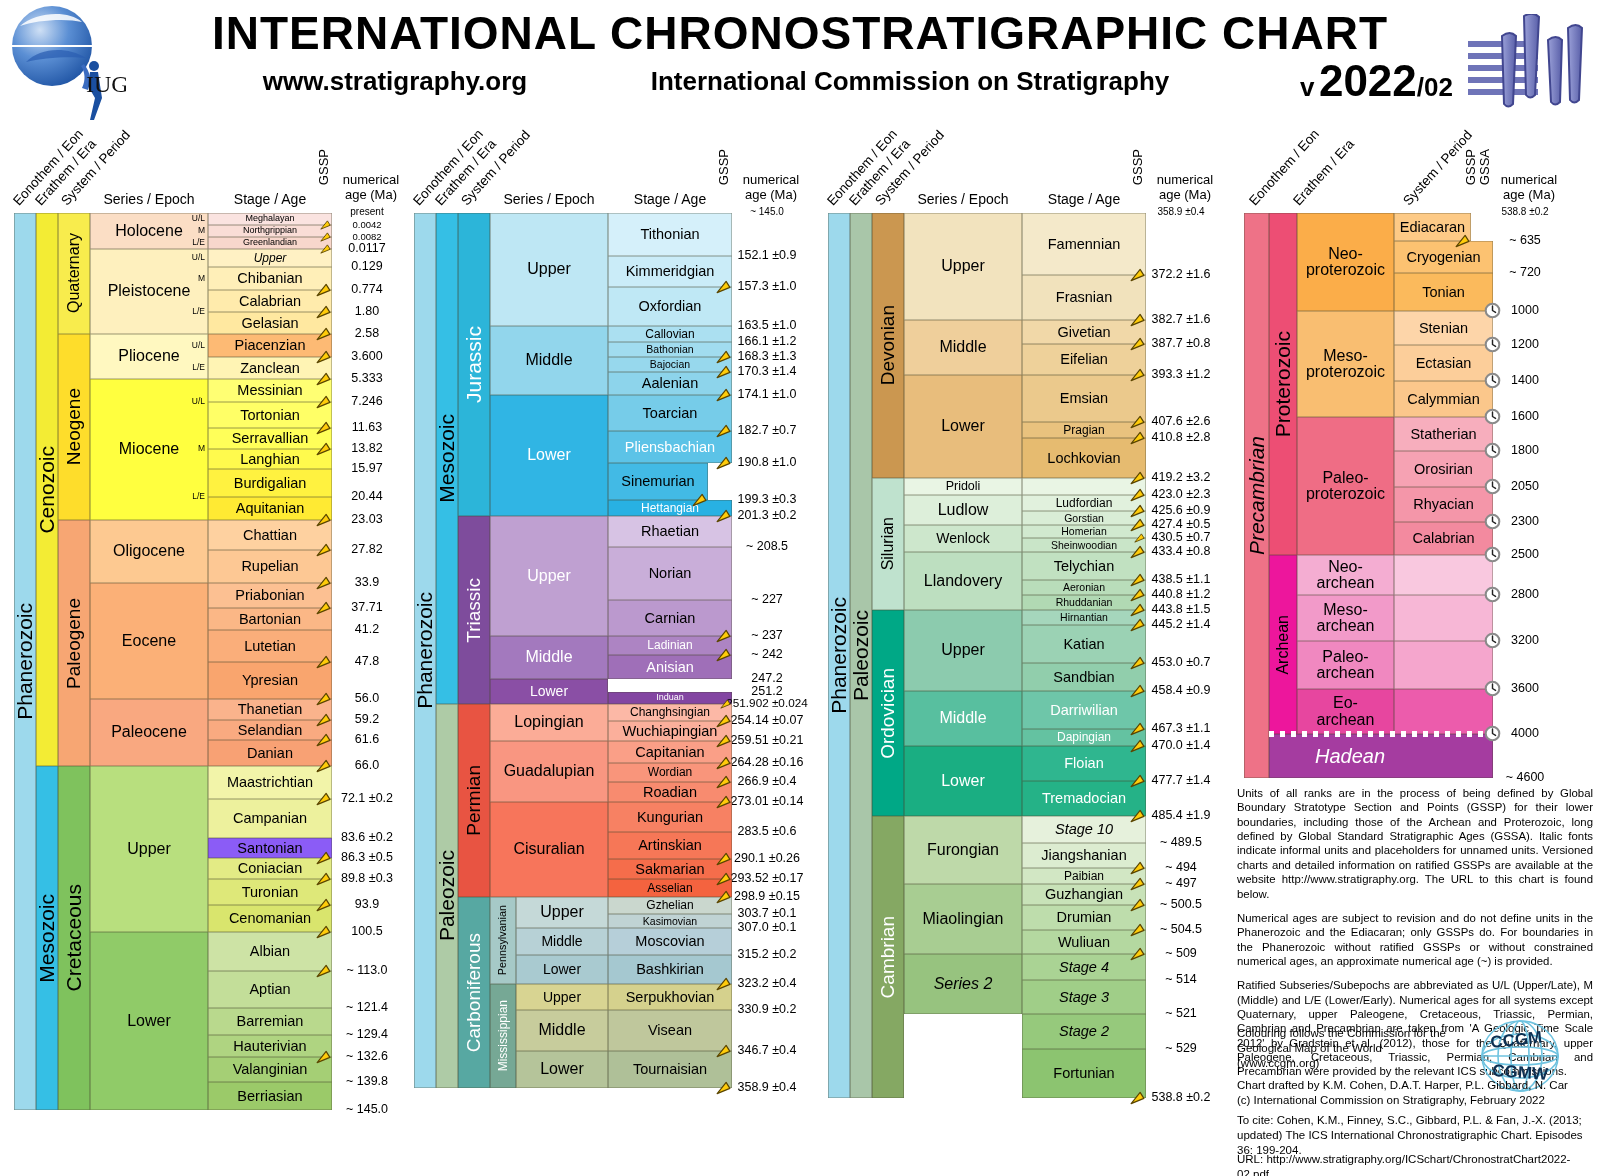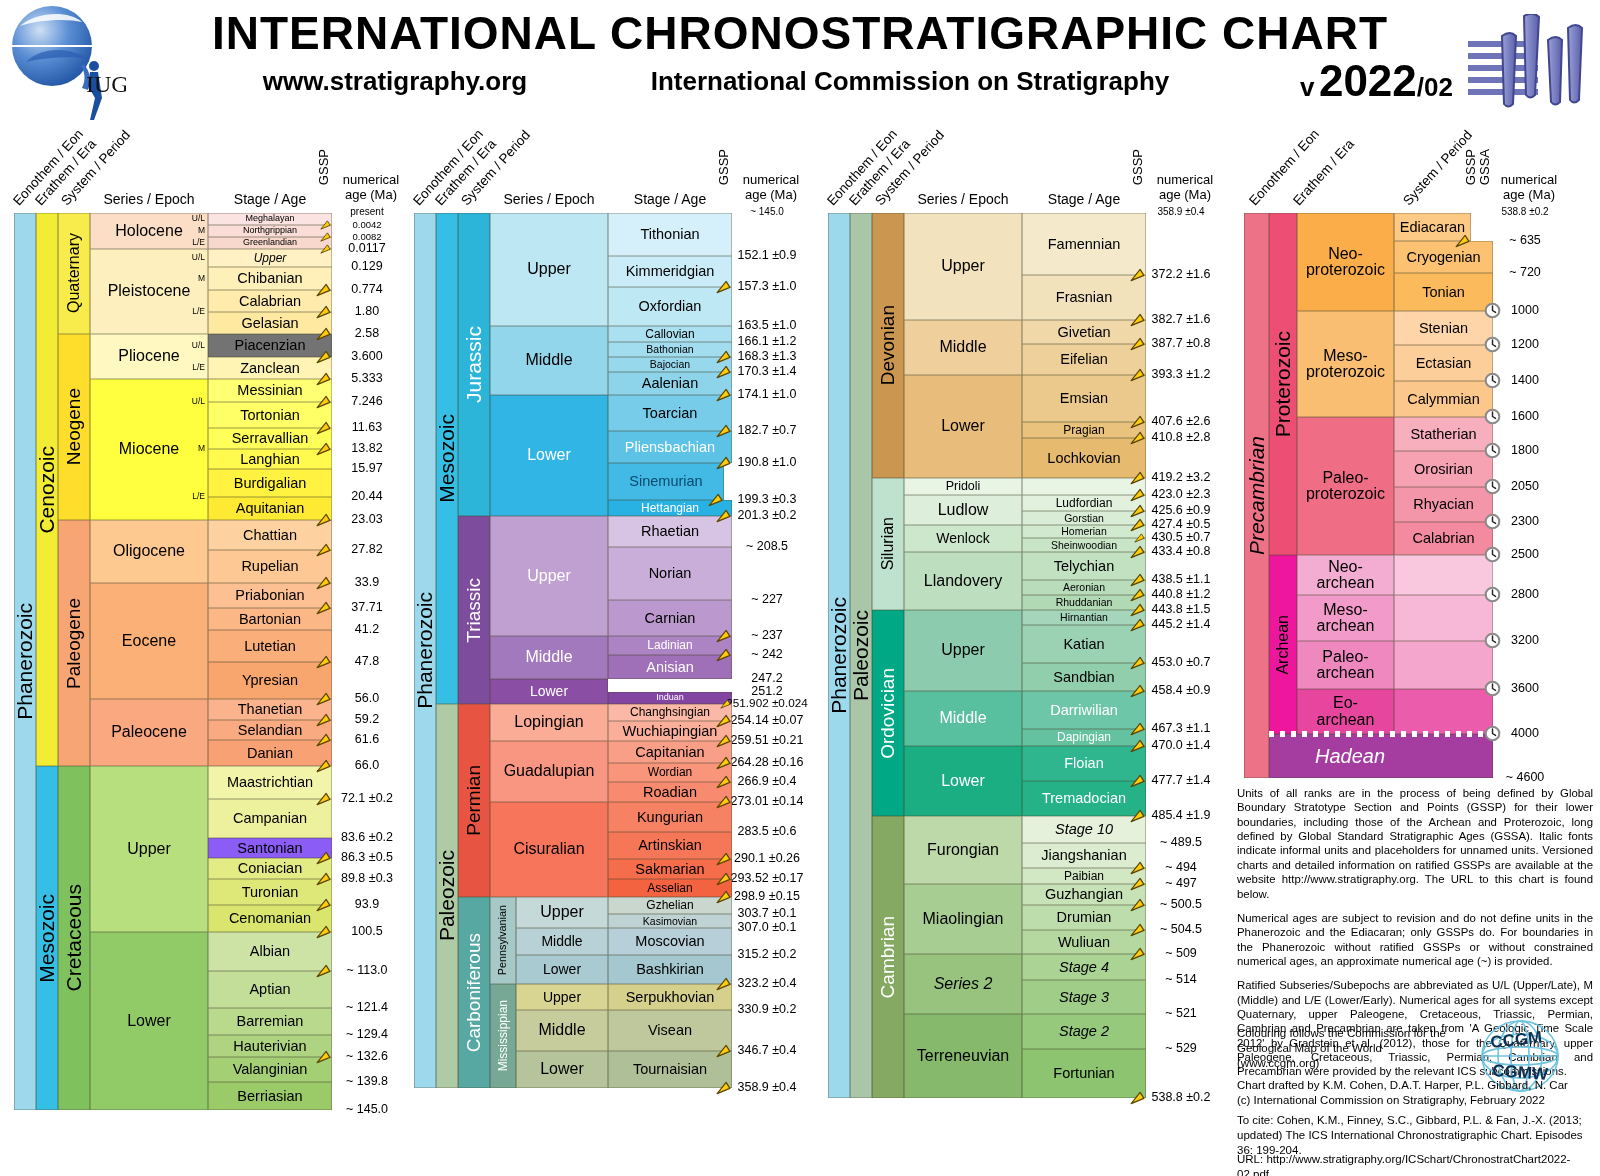--- a/index.html
+++ b/index.html
@@ -208,21 +208,21 @@
         <div class="age-label" style="left: 312px; width: 82px; top: 92px; font-size: 12.5px;">1.80</div>
         <div class="cell" style="left: 194px; top: 99px; width: 124px; height: 22px; background: rgb(255, 232, 160);">
           <span style="font-size: 14.5px;">Gelasian</span>
           <div class="pin">
             <svg viewBox="0 0 20 18">
               <path d="M1.5 16.5 L13.5 1.5 L18.5 9.5 Z" fill="#FFCC0A" stroke="#5a4500" stroke-width="1.6" stroke-linejoin="round"></path>
             </svg>
           </div>
         </div>
         <div class="age-label" style="left: 312px; width: 82px; top: 114px; font-size: 12.5px;">2.58</div>
-        <div class="cell" style="left: 194px; top: 121px; width: 124px; height: 23px; background: #737373;">
+        <div class="cell" style="left: 194px; top: 121px; width: 124px; height: 23px; background: #fdba74;">
           <span style="font-size: 14.5px;">Piacenzian</span>
           <div class="pin">
             <svg viewBox="0 0 20 18">
               <path d="M1.5 16.5 L13.5 1.5 L18.5 9.5 Z" fill="#FFCC0A" stroke="#5a4500" stroke-width="1.6" stroke-linejoin="round"></path>
             </svg>
           </div>
         </div>
         <div class="age-label" style="left: 312px; width: 82px; top: 137px; font-size: 12.5px;">3.600</div>
         <div class="cell" style="left: 194px; top: 144px; width: 124px; height: 22px; background: rgb(255, 244, 180);">
           <span style="font-size: 14.5px;">Zanclean</span>
@@ -580,21 +580,21 @@
         <div class="age-label" style="left: 312px; width: 82px; top: 211px; font-size: 12.5px;">182.7 ±0.7</div>
         <div class="cell" style="left: 194px; top: 218px; width: 124px; height: 32px; background: rgb(92, 195, 231); color: rgb(255, 255, 255);">
           <span style="font-size: 14.5px;">Pliensbachian</span>
           <div class="pin">
             <svg viewBox="0 0 20 18">
               <path d="M1.5 16.5 L13.5 1.5 L18.5 9.5 Z" fill="#FFCC0A" stroke="#5a4500" stroke-width="1.6" stroke-linejoin="round"></path>
             </svg>
           </div>
         </div>
         <div class="age-label" style="left: 312px; width: 82px; top: 243px; font-size: 12.5px;">190.8 ±1.0</div>
-        <div class="cell" style="left: 194px; top: 250px; width: 116px; height: 37px; background: rgb(66, 186, 229); color: #0c4a6e;">
+        <div class="cell" style="left: 194px; top: 250px; width: 100px; height: 37px; background: rgb(66, 186, 229); color: #000000;">
           <span style="font-size: 14.5px;">Sinemurian</span>
           <div class="pin">
             <svg viewBox="0 0 20 18">
               <path d="M1.5 16.5 L13.5 1.5 L18.5 9.5 Z" fill="#FFCC0A" stroke="#5a4500" stroke-width="1.6" stroke-linejoin="round"></path>
             </svg>
           </div>
         </div>
         <div class="age-label" style="left: 312px; width: 82px; top: 280px; font-size: 12.5px;">199.3 ±0.3</div>
         <div class="cell" style="left: 194px; top: 287px; width: 124px; height: 16px; background: rgb(40, 177, 227); color: rgb(255, 255, 255);">
           <span style="font-size: 12px;">Hettangian</span>
@@ -829,23 +829,20 @@
           <span style="font-size:16px">Lower</span>
         </div>
         <div class="cell" style="left: 76px; top: 603px; width: 118px; height: 68px; background: rgb(190, 217, 169);">
           <span style="font-size:16px">Furongian</span>
         </div>
         <div class="cell" style="left: 76px; top: 671px; width: 118px; height: 70px; background: rgb(168, 205, 146);">
           <span style="font-size:16px">Miaolingian</span>
         </div>
         <div class="cell" style="left: 76px; top: 741px; width: 118px; height: 60px; background: rgb(151, 195, 127); font-style: italic;">
           <span style="font-size:16px">Series 2</span>
-        </div>
-        <div class="cell" style="left: 76px; top: 801px; width: 118px; height: 84px; background: rgb(134, 185, 108);">
-          <span style="font-size:16px">Terreneuvian</span>
         </div>
         <div class="cell" style="left: 194px; top: 0px; width: 124px; height: 62px; background: rgb(244, 233, 202);">
           <span style="font-size: 14.5px;">Famennian</span>
           <div class="pin">
             <svg viewBox="0 0 20 18">
               <path d="M1.5 16.5 L13.5 1.5 L18.5 9.5 Z" fill="#FFCC0A" stroke="#5a4500" stroke-width="1.6" stroke-linejoin="round"></path>
             </svg>
           </div>
         </div>
         <div class="age-label" style="left: 312px; width: 82px; top: 55px; font-size: 12.5px;">372.2 ±1.6</div>

